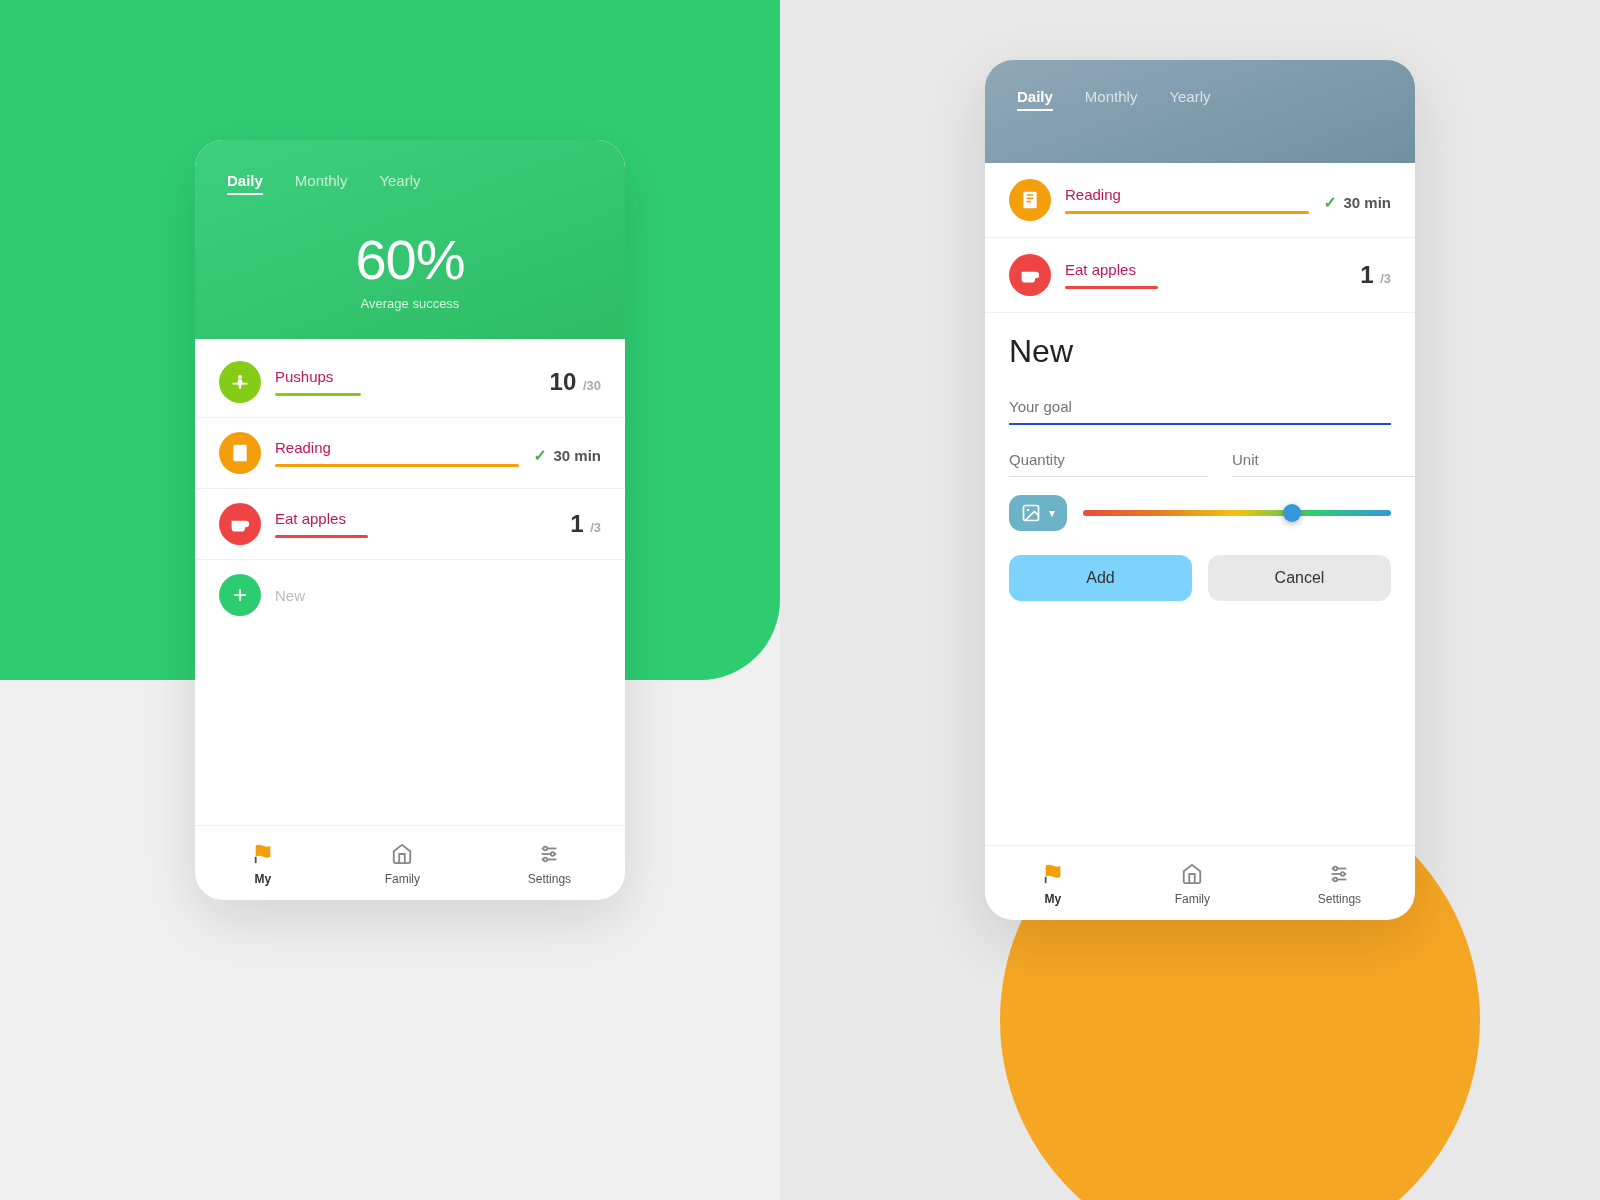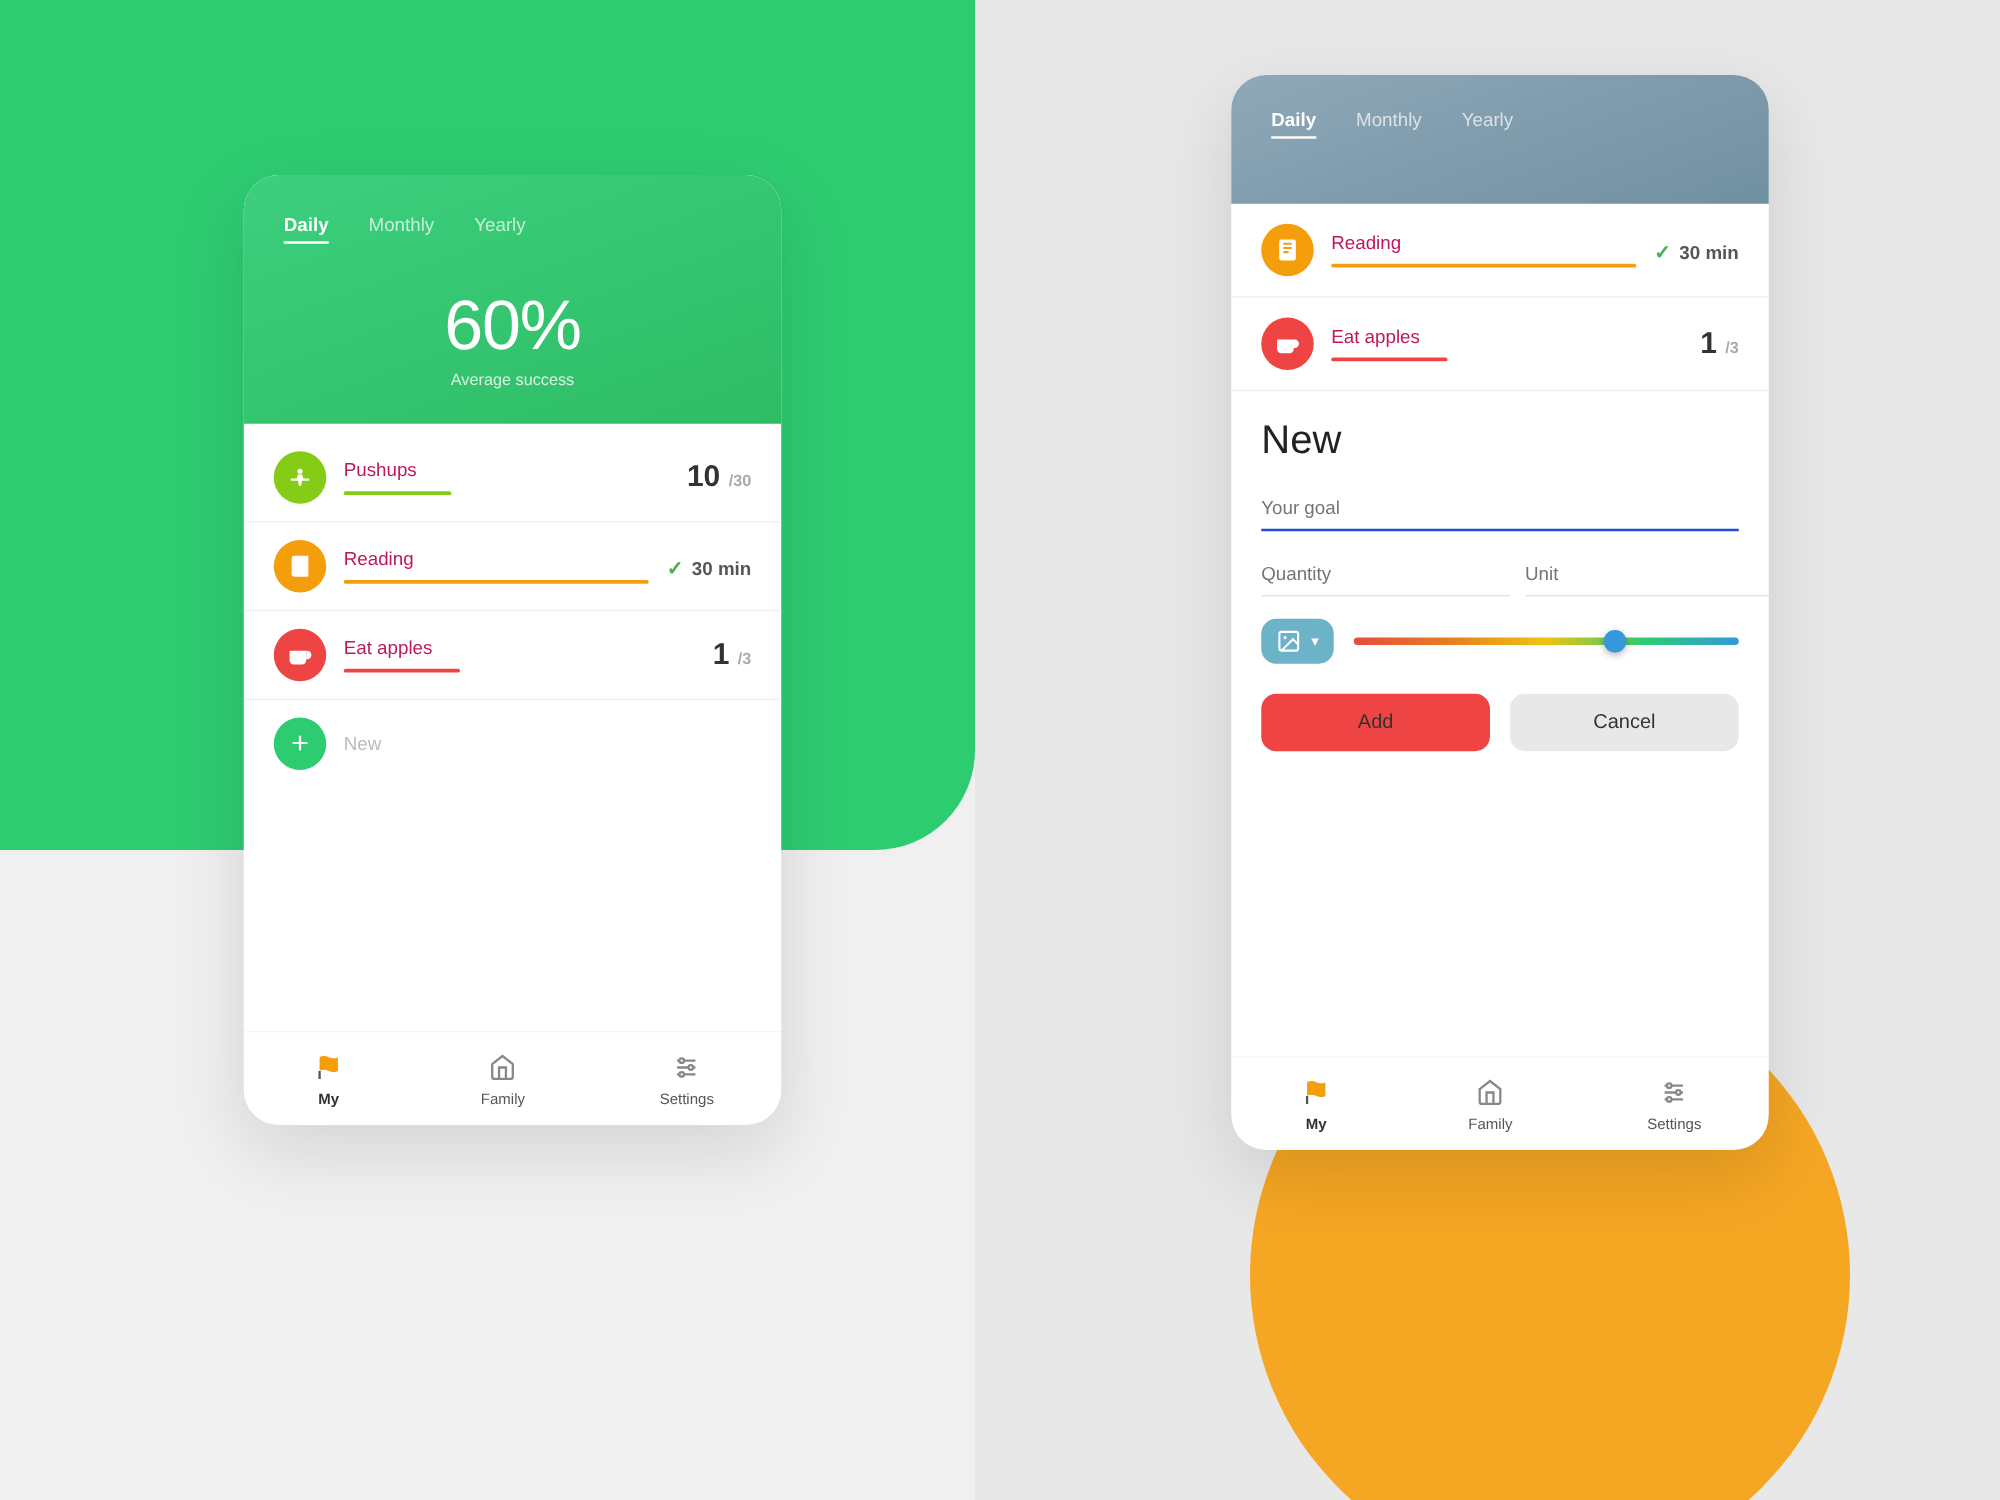--- a/index.html
+++ b/index.html
@@ -258,21 +258,21 @@
       width: 100%;
       font-size: 15px;
       color: #999;
       padding: 8px 0;
       outline: none;
       margin-bottom: 18px;
       background: transparent;
     }
     .form-row {
       display: flex;
-      gap: 12px;
+      gap: 24px;
       margin-bottom: 18px;
     }
     .form-field-half {
       flex: 1;
       border: none;
       border-bottom: 1px solid #e0e0e0;
       font-size: 15px;
       color: #999;
       padding: 8px 0;
       outline: none;
@@ -328,21 +328,21 @@
     .btn {
       flex: 1;
       padding: 14px;
       border-radius: 12px;
       border: none;
       font-size: 16px;
       font-weight: 500;
       cursor: pointer;
     }
     .btn-add {
-      background: #ef4444;
+      background: #7dd3fc;
       color: #333;
     }
     .btn-cancel {
       background: #e8e8e8;
       color: #333;
     }
 
     
     svg { display: inline-block; }
   </style>

